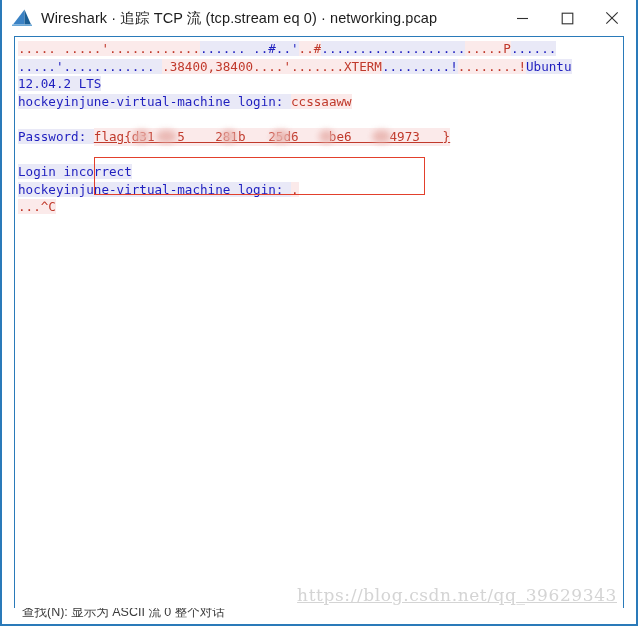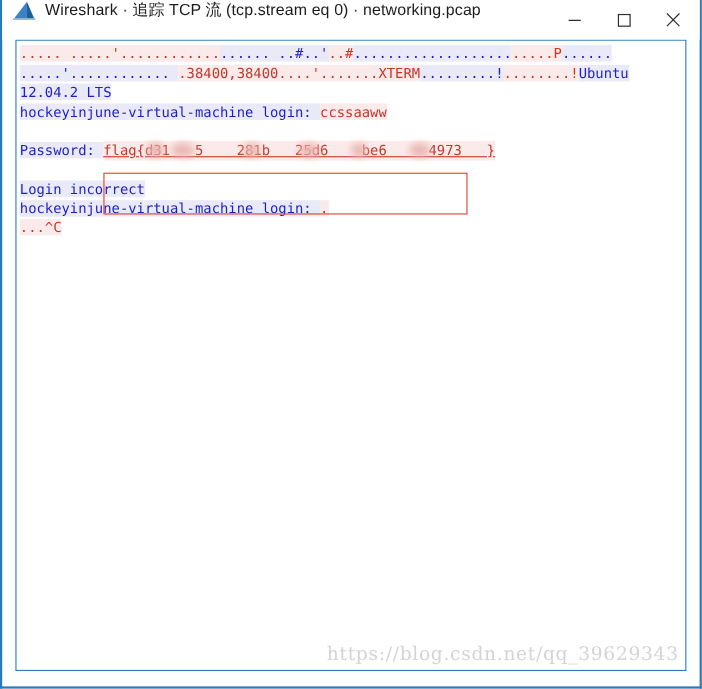--- a/index.html
+++ b/index.html
@@ -26,21 +26,21 @@
     display: flex;
     flex-direction: column;
   }
 
   
   #title-bar {
     height: 36px;
     min-height: 36px;
     background: #ffffff;
     display: flex;
-    align-items: flex-start;
+    align-items: center;
     padding-left: 9px;
     box-sizing: border-box;
     position: relative;
   }
   #app-icon {
     width: 22px;
     height: 20px;
     flex: 0 0 auto;
     margin-right: 8px;
     display: block;
@@ -130,20 +130,21 @@
   #watermark {
     position: absolute;
     right: 6px;
     bottom: 4px;
     font-family: "DejaVu Serif", "Liberation Serif", serif;
     font-size: 17px;
     color: #d4d4d4;
     letter-spacing: 0.6px;
     white-space: nowrap;
     z-index: 1;
+    text-decoration: underline;
   }
 
   
   #bottom-strip {
     height: 16px;
     min-height: 16px;
     position: relative;
     overflow: hidden;
   }
   #bottom-clipped-text {
@@ -197,14 +198,17 @@
 
       <div id="stream-text"><span class="ln"><span class="r">..... .....'............</span><span class="b">...... ..#..'</span><span class="r">..#</span><span class="b">...................</span><span class="r">.....P</span><span class="b">......</span></span><span class="ln"><span class="b">.....'............ </span><span class="r">.38400,38400....'.......XTERM</span><span class="b">.........!</span><span class="r">........!</span><span class="b">Ubuntu</span></span><span class="ln"><span class="b">12.04.2 LTS</span></span><span class="ln"><span class="b">hockeyinjune-virtual-machine login: </span><span class="r">ccssaaww</span></span><span class="ln">&nbsp;</span><span class="ln"><span class="b">Password: </span><span class="r" id="flag-line">flag{d31&nbsp;&nbsp;&nbsp;5&nbsp;&nbsp;&nbsp;&nbsp;281b&nbsp;&nbsp;&nbsp;25d6&nbsp;&nbsp;&nbsp;&nbsp;be6&nbsp;&nbsp;&nbsp;&nbsp;&nbsp;4973&nbsp;&nbsp;&nbsp;}<span class="blur" style="left: 39px; top: 2px; width: 17px; height: 13px;"></span><span class="blur" style="left: 62px; top: 2px; width: 21px; height: 13px;"></span><span class="blur" style="left: 127px; top: 2px; width: 16px; height: 13px;"></span><span class="blur" style="left: 177px; top: 2px; width: 20px; height: 13px;"></span><span class="blur" style="left: 225px; top: 2px; width: 15px; height: 13px;"></span><span class="blur" style="left: 278px; top: 2px; width: 19px; height: 13px;"></span></span></span><span class="ln">&nbsp;</span><span class="ln"><span class="b">Login incorrect</span></span><span class="ln"><span class="b">hockeyinjune-virtual-machine login: </span><span class="r">.</span></span><span class="ln"><span class="r">...^C</span></span></div>
 
       <div id="flag-highlight-box"></div>
 
       <div id="watermark">https://blog.csdn.net/qq_39629343</div>
     </div>
 
   </div>
 
+  <div id="bottom-strip">
+    <div id="bottom-clipped-text">查找(N):  显示为 ASCII   流 0  整个对话</div>
+  </div>
 
 </div>
 
 </body></html>

